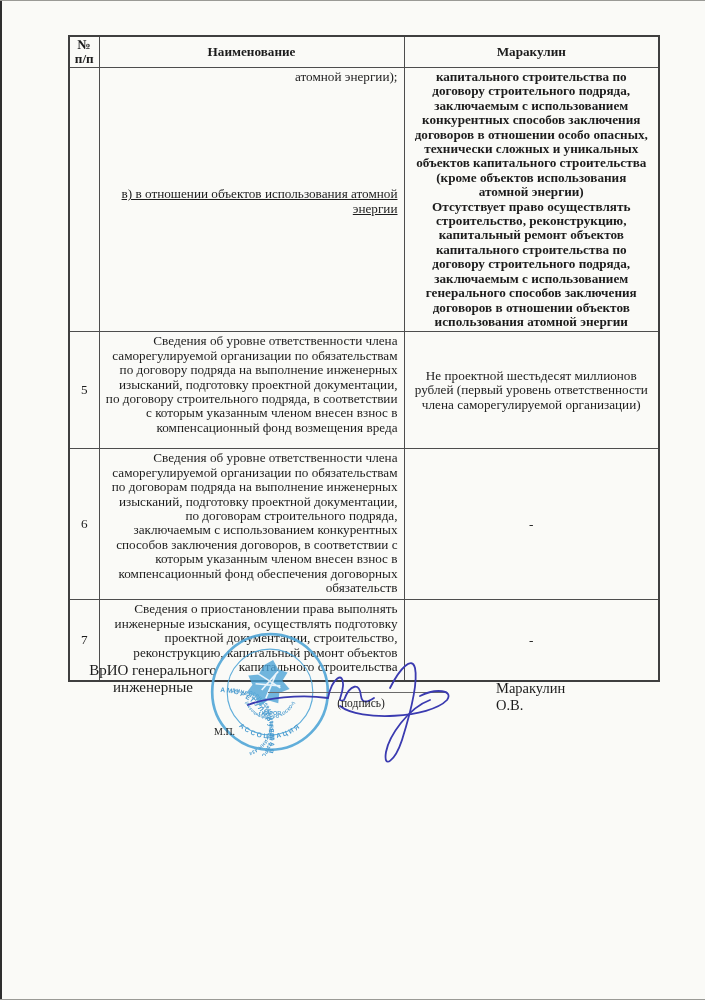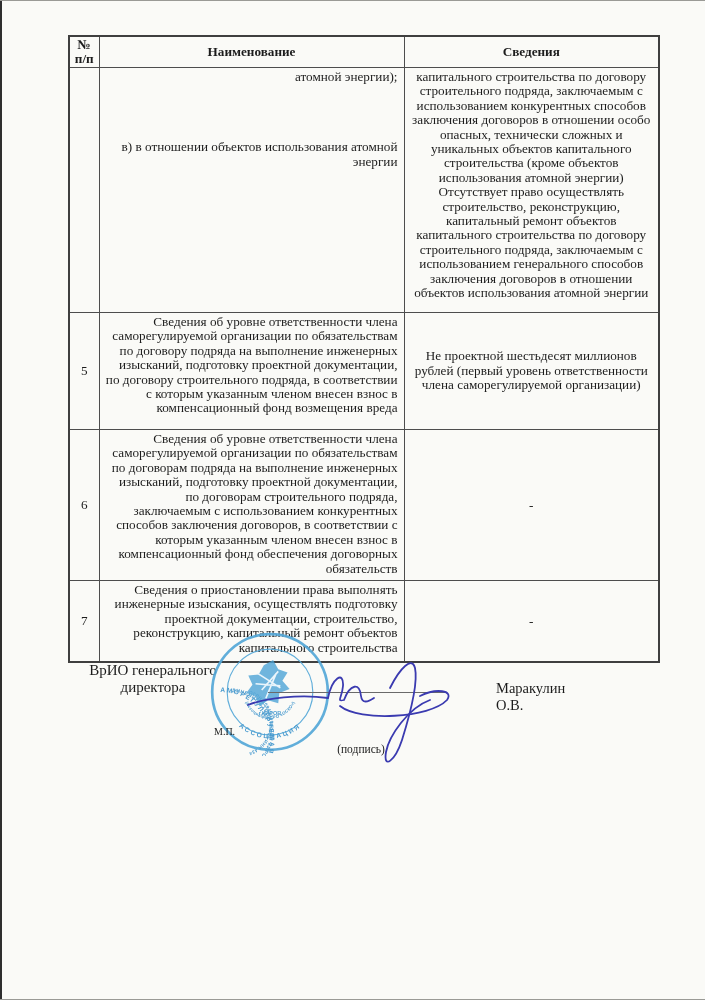--- a/index.html
+++ b/index.html
@@ -34,40 +34,40 @@
     overflow:hidden;
   }
   .doc-table{border:2px solid #3f3f3f;}
   .doc-table th{
     font-weight:bold;text-align:center;vertical-align:middle;
     height:27px;line-height:14px;padding:1px 2px;
   }
   td.cell-num{text-align:center;vertical-align:middle;padding:2px 1px;}
   td.cell-name{text-align:right;}
   td.cell-info{text-align:center;vertical-align:middle;}
-  td.cell-info.v-top{vertical-align:top;}
+  td.cell-info.v-top{vertical-align:top;font-weight:bold;}
   td.cell-info p{margin:0;}
   .rowA td{height:240px;}
   .row5 td{height:112px;}
   .row6 td{height:146px;}
   .row7 td{height:76px;}
-  .name-mid{margin-top:56px;}
+  .name-mid{margin-top:103px;text-decoration:underline;}
 
   .footer{position:absolute;left:0;top:640px;width:582px;height:360px;}
   .signer-title{
     position:absolute;left:78px;top:22px;width:150px;
     text-align:center;font-size:15px;line-height:17px;
   }
   .sig-line{
     position:absolute;left:268px;top:52px;width:178px;height:0;
     border-top:1.5px solid #6a6a6a;
   }
   .sig-caption{
     position:absolute;left:326px;top:57px;width:70px;
-    font-size:11.5px;text-align:center;color:#222;margin-top:46px;
+    font-size:11.5px;text-align:center;color:#222;
   }
   .signer-name{position:absolute;left:496px;top:40px;font-size:14.5px;}
   .seal-abbr{position:absolute;left:214px;top:86px;font-size:10px;}
   .stamp-svg{position:absolute;left:206px;top:-12px;width:128px;height:128px;opacity:.92;}
   .sign-svg{position:absolute;left:240px;top:8px;width:230px;height:135px;}
   .stamp-ring-text{fill:#3d94cc;font-family:"Liberation Sans","DejaVu Sans",sans-serif;font-weight:bold;}
 </style>
 </head>
 <body>
 
@@ -82,21 +82,21 @@
         <col class="c-name">
         <col class="c-info">
       </colgroup>
     <thead>
       <tr>
         <th>
           <div>№</div>
           <div>п/п</div>
         </th>
         <th>Наименование</th>
-        <th>Сведения</th>
+        <th>Маракулин</th>
       </tr>
     </thead>
     <tbody>
       <tr class="rowA">
         <td class="cell-num"></td>
         <td class="cell-name">
           <div>атомной энергии);</div>
           <div class="name-mid">в) в отношении объектов использования атомной энергии</div>
         </td>
         <td class="cell-info v-top">
@@ -119,21 +119,21 @@
         <td class="cell-name">Сведения о приостановлении права выполнять инженерные изыскания, осуществлять подготовку проектной документации, строительство, реконструкцию, капитальный ремонт объектов капитального строительства</td>
         <td class="cell-info">-</td>
       </tr>
     </tbody>
   </table>
 
   <div class="footer">
 
     <div class="signer-title">
       <div>ВрИО генерального</div>
-      <div>директора</div>
+      <div>инженерные</div>
     </div>
 
     <svg class="stamp-svg" viewBox="0 0 124 124">
       <defs>
         <path id="arcOuterTop" d="M15 62 A47 47 0 1 1 14.99 62"></path>
         <path id="arcOuterBottom" d="M17 62 A45 45 0 0 0 107 62"></path>
         <path id="arcMidTop" d="M24 62 A38 38 0 1 1 23.99 62"></path>
         <path id="arcInnerTop" d="M32 62 A30 30 0 1 1 31.99 62"></path>
         <path id="arcInnerBottom" d="M36 62 A26 26 0 0 0 88 62"></path>
       </defs>

